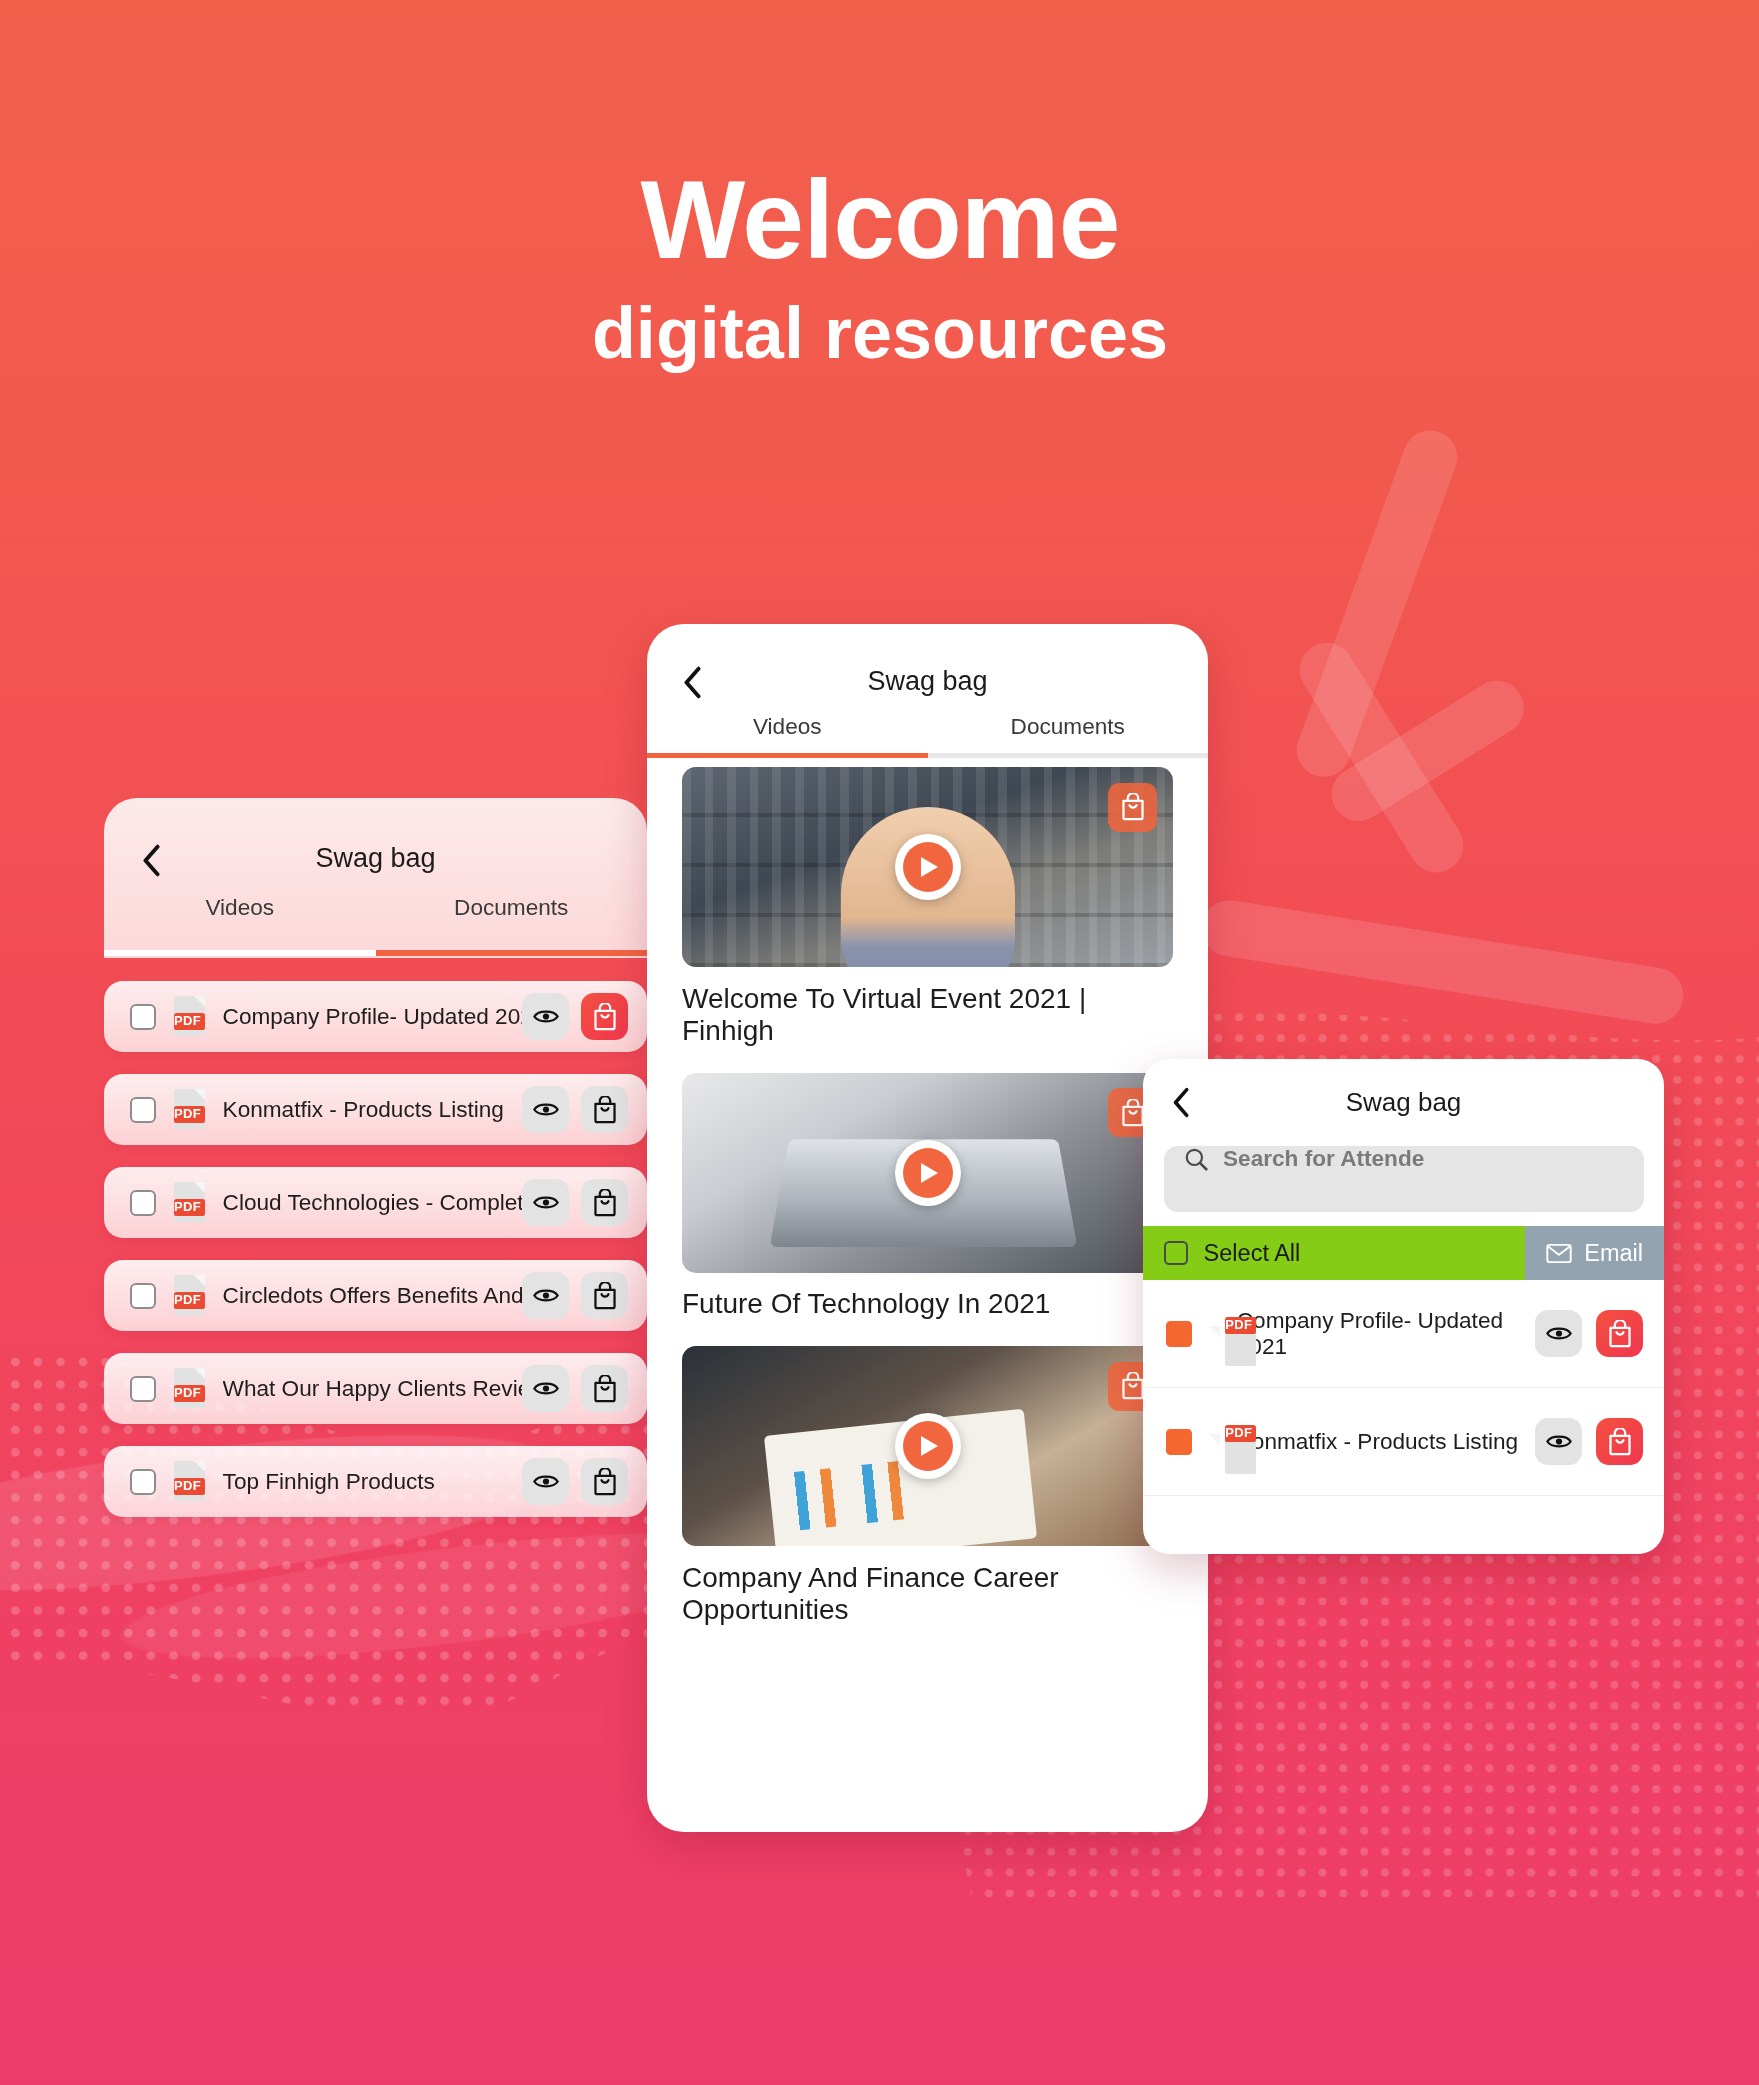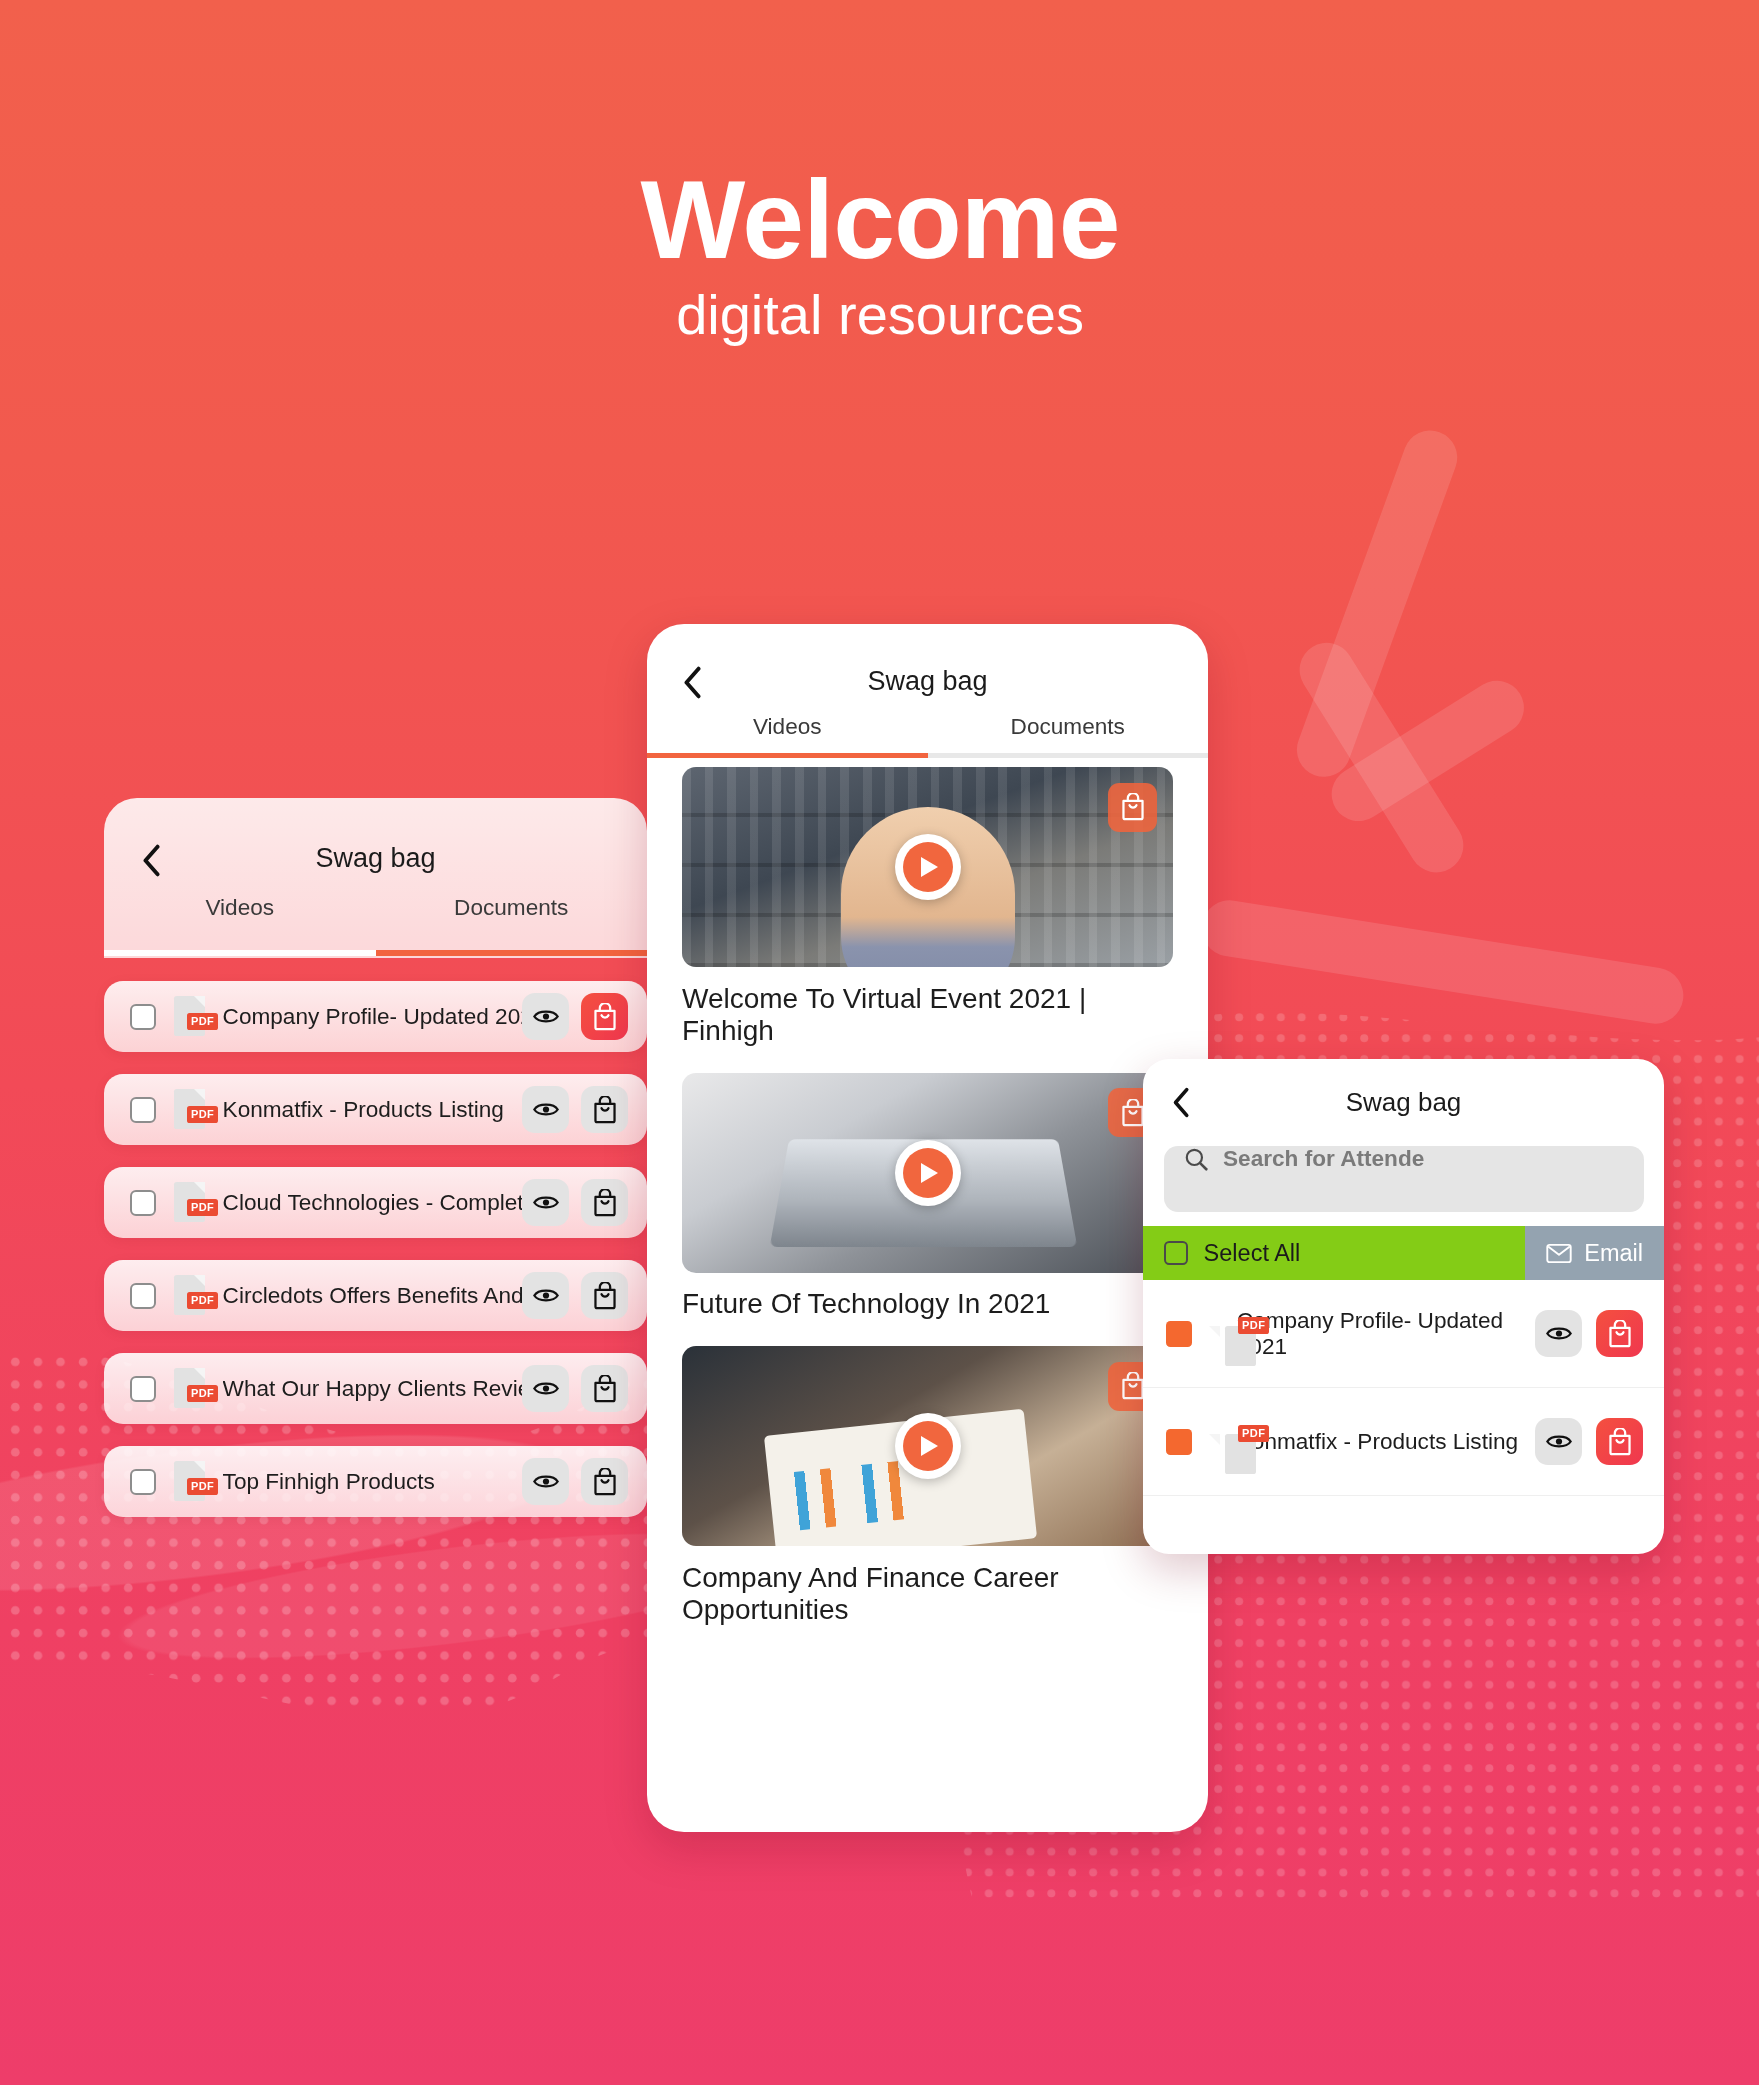--- a/index.html
+++ b/index.html
@@ -51,21 +51,21 @@
     transform:rotate(-7deg);
   }
 
   
   .headline-wrap { position:absolute; left:0; top:165px; width:1760px; text-align:center; }
   .headline-main {
     font-size:111px; font-weight:bold; color:#fff; letter-spacing:-0.9px;
     line-height:1.0;
   }
   .headline-sub {
-    font-size:56px; font-weight:400; color:#fff; margin-top:11px;
+    font-size:72px; font-weight:700; color:#fff; margin-top:21px;
     line-height:1.0; letter-spacing:0px;
   }
 
   
   .phone { position:absolute; background:#fff; }
 
   
   #left-panel {
     left:104px; top:798px; width:543px; height:782px;
     border-radius:33px 33px 33px 33px;
@@ -112,23 +112,23 @@
   .pdf-icon { width:37px; height:42px; margin-left:14px; position:relative; flex:0 0 auto; }
   .pdf-page {
     position:absolute; left:3.5px; top:0; width:31px; height:40px;
     background:#e2e2e2; border-radius:2.6px;
   }
   .pdf-fold {
     position:absolute; right:1.7px; top:0; width:0; height:0;
     border-left:11.3px solid transparent; border-top:11.3px solid #f5f5f5;
   }
   .pdf-badge {
-    position:absolute; left:17px; bottom:7.8px; width:31px; height:16.5px;
+    position:absolute; left:4px; bottom:7.8px; width:31px; height:16.5px;
     background:#EB4B32; border-radius:2.6px; color:#fff;
-    font-size:11px; font-weight:bold; line-height:16.5px; text-align:center;
+    font-size:13px; font-weight:bold; line-height:16.5px; 
     letter-spacing:0.4px;
   }
   .lp-name {
     margin-left:15.6px; font-size:22.6px; color:#1d1d1d; white-space:nowrap;
     overflow:hidden; flex:1 1 auto;
   }
   .lp-actions { display:flex; gap:12px; margin-right:19px; flex:0 0 auto; }
   .icon-btn {
     width:47px; height:47px; border-radius:13px;
     display:flex; align-items:center; justify-content:center;

